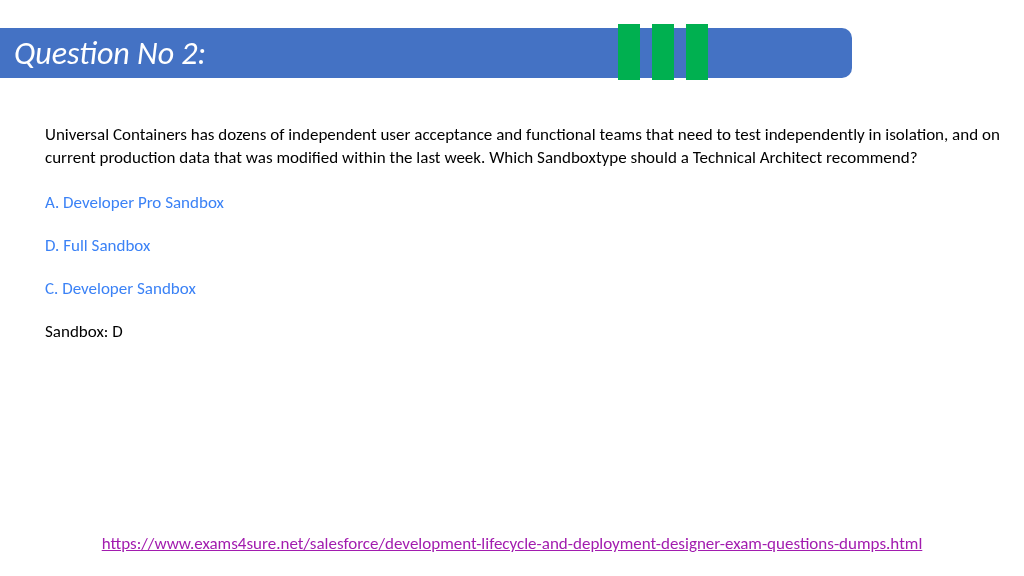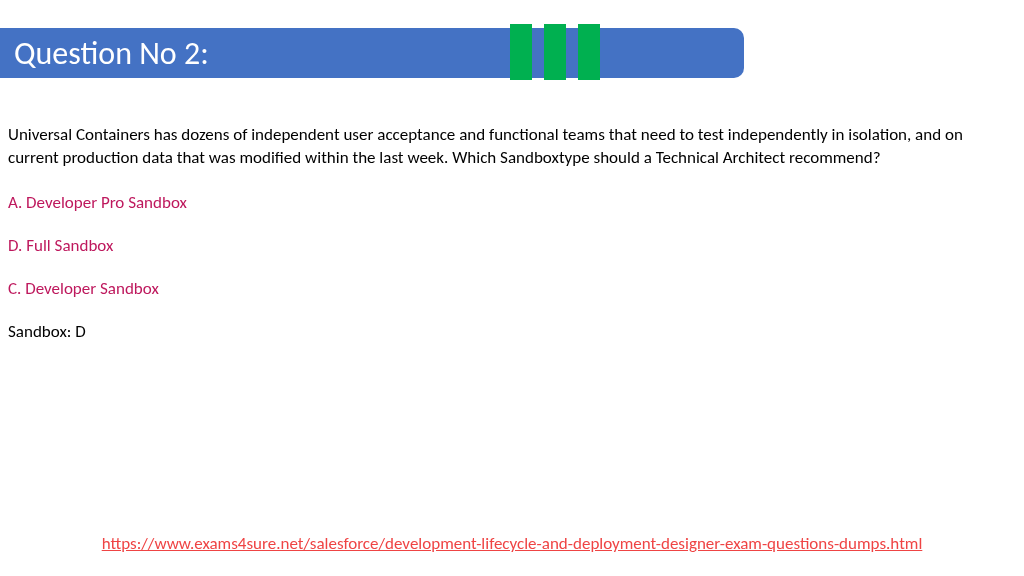--- a/index.html
+++ b/index.html
@@ -5,28 +5,29 @@
     * { margin: 0; padding: 0; box-sizing: border-box; }
     body {
       width: 1024px;
       height: 576px;
       font-family: Calibri, 'Segoe UI', Arial, sans-serif;
       background: #ffffff;
       position: relative;
     }
     .header-bar {
       position: relative;
-      width: 744px;
+      width: 852px;
       height: 50px;
       background: #4472C4;
       margin-top: 28px;
       border-top-right-radius: 10px;
       border-bottom-right-radius: 10px;
       display: flex;
       align-items: center;
+      font-style: italic;
     }
     .header-title {
       color: #ffffff;
       font-size: 32px;
       font-weight: 400;
       padding-left: 14px;
     }
     .green-stripes {
       position: absolute;
       right: 144px;
@@ -34,43 +35,44 @@
       display: flex;
       gap: 12px;
     }
     .green-stripe {
       width: 22px;
       height: 56px;
       background: #00B050;
     }
     .content {
       padding: 46px 8px 0 8px;
+      margin-left: 37px;
     }
     .question-text {
       font-size: 17px;
       color: #000000;
       line-height: 1.35;
       margin-bottom: 22px;
     }
     .option {
       font-size: 17px;
-      color: #be185d;
+      color: #3b82f6;
       margin-bottom: 22px;
     }
     .answer {
       font-size: 17px;
       color: #000000;
     }
     .footer-link {
       position: absolute;
       bottom: 22px;
       left: 50%;
       transform: translateX(-50%);
       font-size: 17px;
-      color: #ef4444;
+      color: #a21caf;
       text-decoration: underline;
       white-space: nowrap;
     }
   </style>
 </head>
 <body>
 
 <div class="header-bar">
   <span class="header-title">Question No 2:</span>
   <div class="green-stripes">

